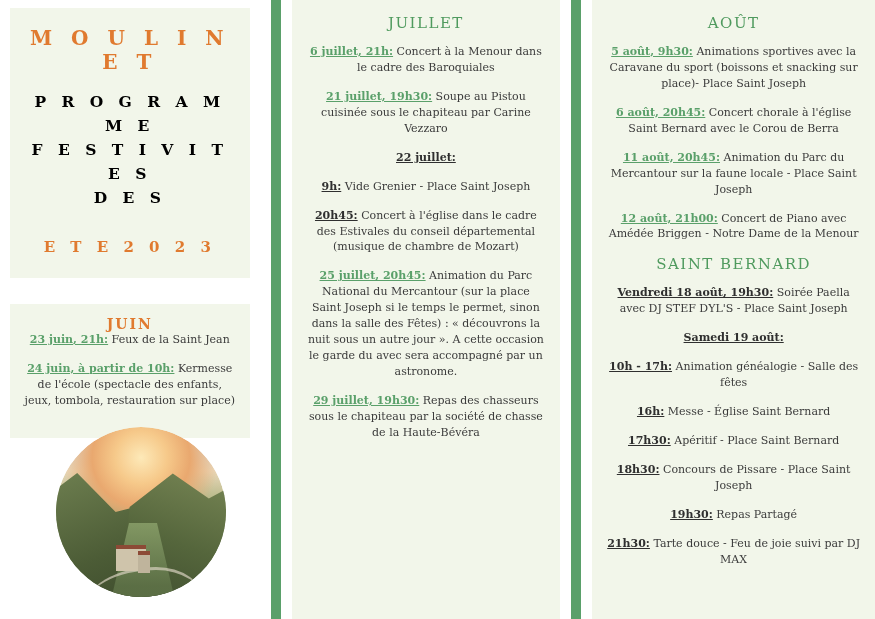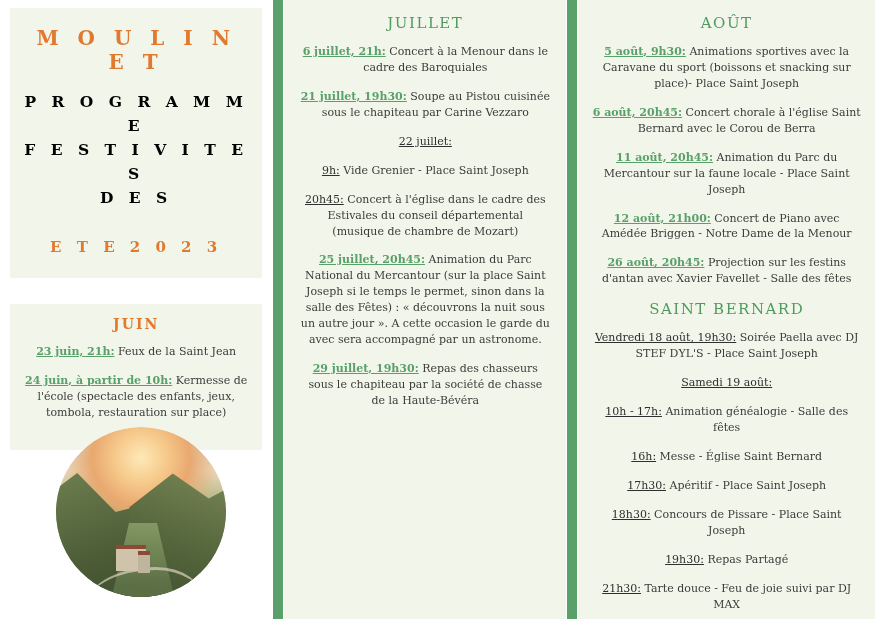--- a/index.html
+++ b/index.html
@@ -11,21 +11,21 @@
     height: 619px;
     background: #ffffff;
     font-family: "DejaVu Serif", serif;
     overflow: hidden;
   }
   .page {
     position: relative;
     width: 875px;
     height: 619px;
     display: flex;
-    gap: 1px;
+    gap: 11px;
   }
 
   
   .col-left {
     width: 280px;
     position: relative;
     padding: 0;
   }
   .col-mid {
     width: 290px;
@@ -76,21 +76,20 @@
     margin: 26px 10px 0 10px;
     background: #f2f6ea;
     padding: 12px 14px 16px 14px;
     text-align: center;
   }
   .month-h {
     color: #e07a2f;
     font-weight: bold;
     font-size: 14px;
     letter-spacing: 2px;
-    margin-bottom: 12px;
   }
   .month-h-green {
     color: #4f9a5e;
     font-weight: normal;
     font-size: 15px;
     letter-spacing: 1.5px;
     text-align: center;
     margin: 4px 0 12px 0;
   }
 
@@ -101,21 +100,21 @@
     margin-bottom: 13px;
     text-align: center;
   }
   .ev b {
     color: #5aa06a;
     font-weight: bold;
     text-decoration: underline;
   }
   .ev .lbl-dark {
     color: #2f2f2f;
-    font-weight: normal;
+    font-weight: bold;
     text-decoration: underline;
   }
 
   
   .photo-wrap {
     position: absolute;
     left: 56px;
     bottom: 22px;
     width: 170px;
     height: 170px;
@@ -238,29 +237,28 @@
   <div class="divider"></div>
 
   <div class="col-right">
     <div class="col-inner">
       <div class="month-h-green">AOÛT</div>
       <div id="aout-list">
           <div class="ev"><b>5 août, 9h30:</b><span> Animations sportives avec la Caravane du sport (boissons et snacking sur place)- Place Saint Joseph</span></div>
           <div class="ev"><b>6 août, 20h45:</b><span> Concert chorale à l'église Saint Bernard avec le Corou de Berra</span></div>
           <div class="ev"><b>11 août, 20h45:</b><span> Animation du Parc du Mercantour sur la faune locale - Place Saint Joseph</span></div>
           <div class="ev"><b>12 août, 21h00:</b><span> Concert de Piano avec Amédée Briggen - Notre Dame de la Menour</span></div>
-          <div class="ev"><b>26 août, 20h45:</b><span> Projection sur les festins d'antan avec Xavier Favellet - Salle des fêtes</span></div>
         </div>
       <div class="month-h-green" style="margin-top:10px;">SAINT BERNARD</div>
       <div id="sb-list">
           <div class="ev"><b class="lbl-dark">Vendredi 18 août, 19h30:</b><span> Soirée Paella avec DJ STEF DYL'S - Place Saint Joseph</span></div>
           <div class="ev"><b class="lbl-dark">Samedi 19 août:</b><span></span></div>
           <div class="ev"><b class="lbl-dark">10h - 17h:</b><span> Animation généalogie - Salle des fêtes</span></div>
           <div class="ev"><b class="lbl-dark">16h:</b><span> Messe - Église Saint Bernard</span></div>
-          <div class="ev"><b class="lbl-dark">17h30:</b><span> Apéritif - Place Saint Joseph</span></div>
+          <div class="ev"><b class="lbl-dark">17h30:</b><span> Apéritif - Place Saint Bernard</span></div>
           <div class="ev"><b class="lbl-dark">18h30:</b><span> Concours de Pissare - Place Saint Joseph</span></div>
           <div class="ev"><b class="lbl-dark">19h30:</b><span> Repas Partagé</span></div>
           <div class="ev"><b class="lbl-dark">21h30:</b><span> Tarte douce - Feu de joie suivi par DJ MAX</span></div>
         </div>
     </div>
   </div>
 
 </div>
 
 </body></html>

